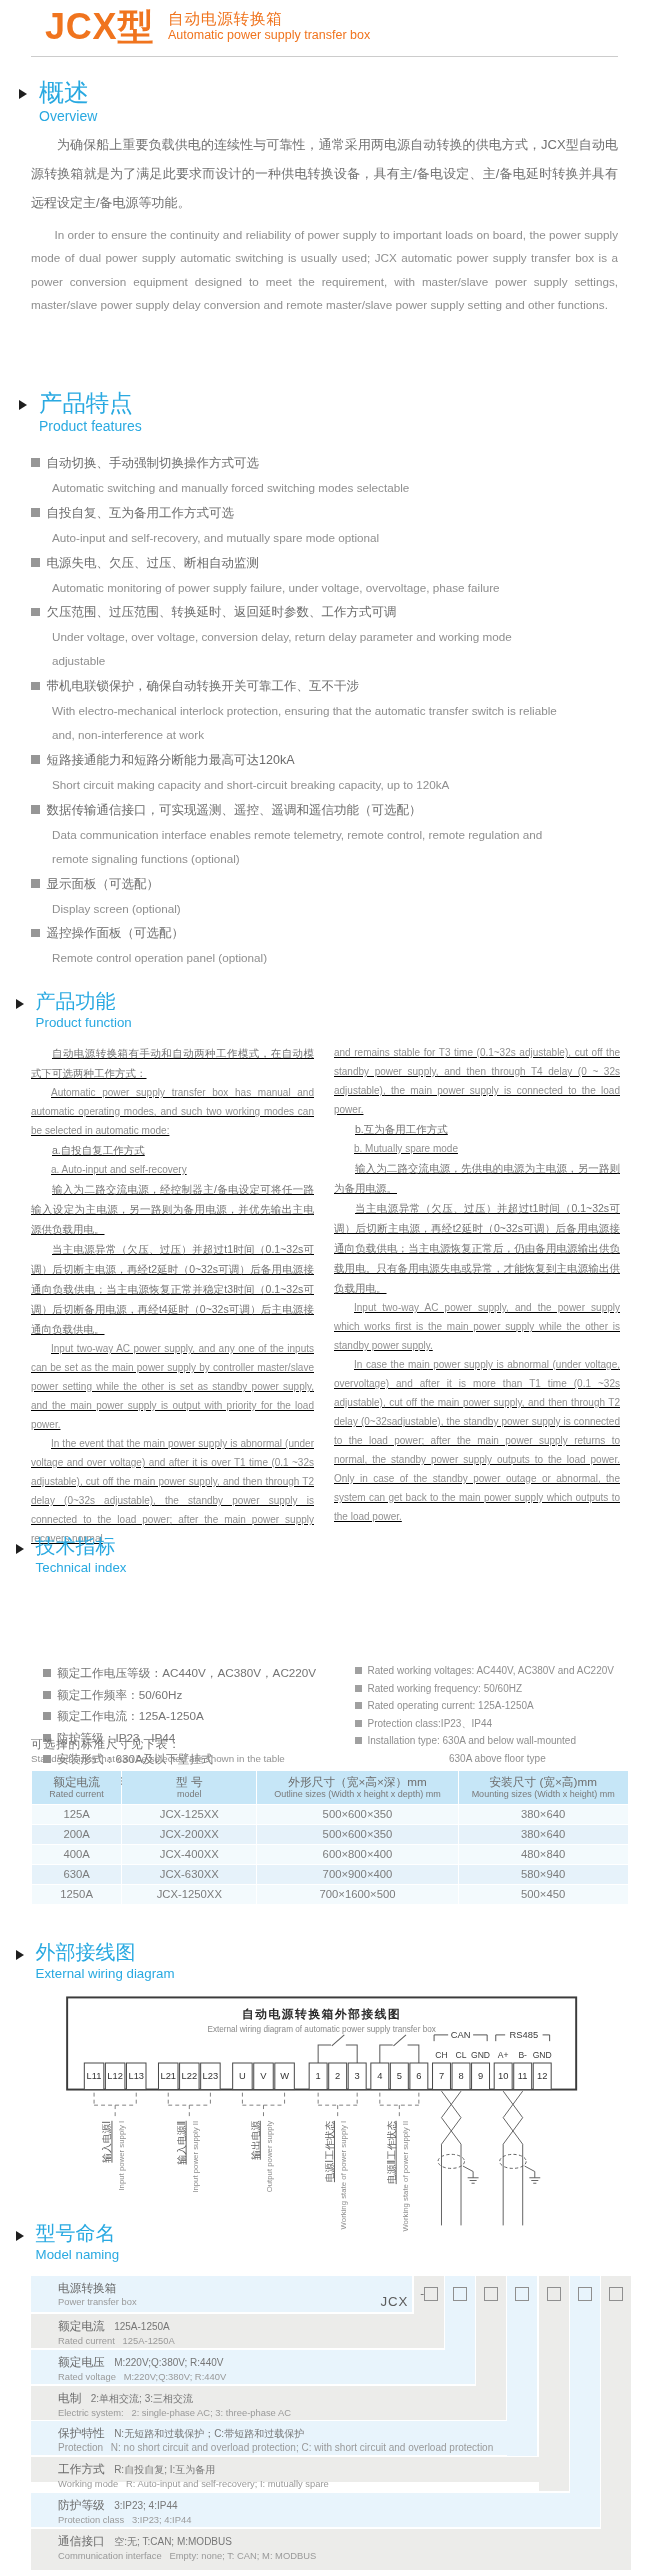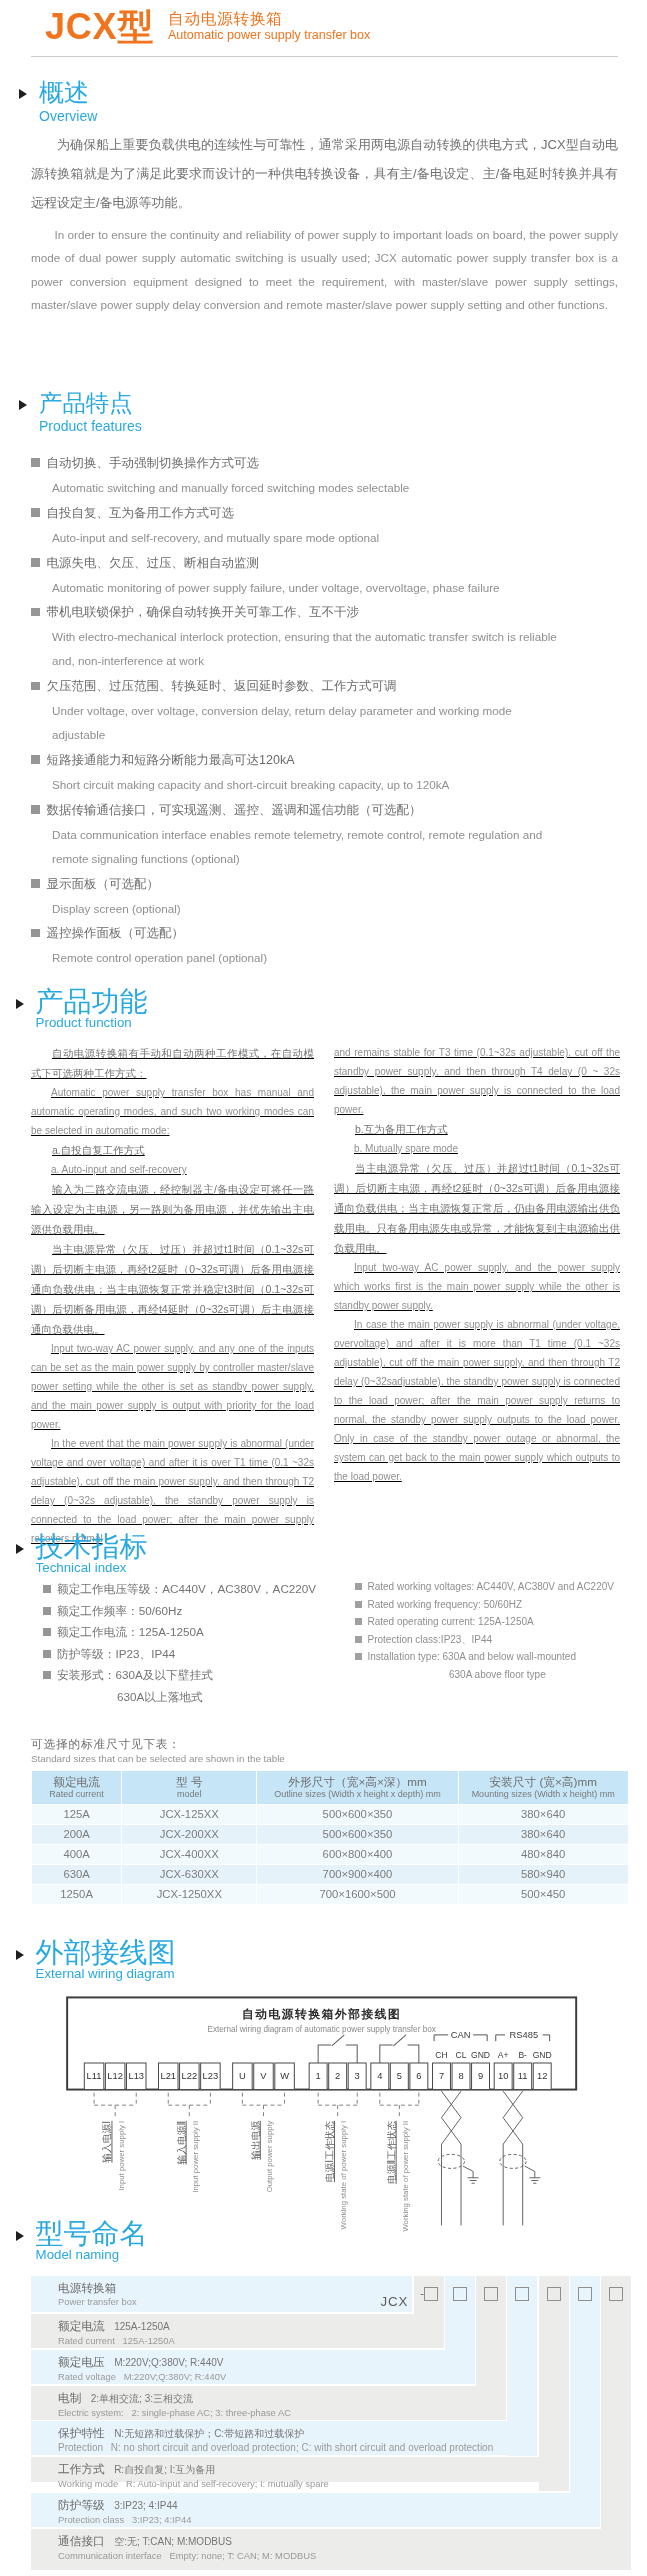--- a/index.html
+++ b/index.html
@@ -16,21 +16,21 @@
 
   
   .sec{position:absolute;padding-left:20px;}
   .tri{position:absolute;left:0;top:7px;width:0;height:0;
        border-top:5.5px solid transparent;border-bottom:5.5px solid transparent;
        border-left:8.6px solid #1f1f1f;}
   .sec-cn{color:#29a9e1;}
   .sec-en{color:#29a9e1;margin-top:1.6px;}
   .f32{font-size:25px;line-height:28px;}
   .f30{font-size:23.4px;line-height:26.5px;}
-  .f26{font-size:28px;line-height:23.4px;}
+  .f26{font-size:20px;line-height:23.4px;}
   .e18{font-size:14px;line-height:17px;}
   .e17{font-size:13.3px;line-height:15.6px;}
 
   
   .ov-cn{position:absolute;top:130px;left:31px;width:587px;margin:0;
          font-size:13px;line-height:29px;color:#717171;text-align:justify;text-indent:2em;}
   .ov-en{position:absolute;top:223px;left:31px;width:587px;margin:0;
          font-size:11.7px;line-height:23.4px;color:#8f8f8f;text-align:justify;text-indent:2em;}
 
   
@@ -42,21 +42,21 @@
 
   
   .fn-col{position:absolute;top:1043px;text-decoration:underline;}
   .fn-left{left:31px;width:283px;}
   .fn-right{left:334px;width:286px;}
   .fn-cn{margin:0;font-size:10.5px;line-height:20px;color:#747474;text-align:justify;text-indent:2em;}
   .fn-en{margin:0;font-size:10px;line-height:19px;color:#909090;text-align:justify;text-indent:2em;}
   .noind{text-indent:0;}
 
   
-  .tech-col{position:absolute;top:1578px;}
+  .tech-col{position:absolute;top:1662px;}
   .tech-cn-col{left:43px;width:308px;}
   .tech-en-col{left:355px;width:269px;}
   .tcn{font-size:11.7px;line-height:21.5px;color:#747474;white-space:nowrap;}
   .tcn .sq{width:7.8px;height:7.8px;margin-right:6.2px;}
   .ten{font-size:10px;line-height:17.6px;color:#8f8f8f;white-space:nowrap;}
   .ten .sq{width:7px;height:7px;background:#a0a0a0;margin-right:5.5px;}
   .tcn.cont{padding-left:74px;}
   .ten.cont{padding-left:94px;}
 
   .note{position:absolute;top:1735px;left:31px;}
@@ -125,26 +125,26 @@
     </div>
     <div class="feat">
       <div class="feat-cn"><span class="sq"></span><span>自投自复、互为备用工作方式可选</span></div>
       <div class="feat-en">Auto-input and self-recovery, and mutually spare mode optional</div>
     </div>
     <div class="feat">
       <div class="feat-cn"><span class="sq"></span><span>电源失电、欠压、过压、断相自动监测</span></div>
       <div class="feat-en">Automatic monitoring of power supply failure, under voltage, overvoltage, phase failure</div>
     </div>
     <div class="feat">
+      <div class="feat-cn"><span class="sq"></span><span>欠压范围、过压范围、转换延时、返回延时参数、工作方式可调</span></div>
+      <div class="feat-en">Under voltage, over voltage, conversion delay, return delay parameter and working mode adjustable</div>
+    </div>
+    <div class="feat">
       <div class="feat-cn"><span class="sq"></span><span>带机电联锁保护，确保自动转换开关可靠工作、互不干涉</span></div>
       <div class="feat-en">With electro-mechanical interlock protection, ensuring that the automatic transfer switch is reliable and, non-interference at work</div>
-    </div>
-    <div class="feat">
-      <div class="feat-cn"><span class="sq"></span><span>欠压范围、过压范围、转换延时、返回延时参数、工作方式可调</span></div>
-      <div class="feat-en">Under voltage, over voltage, conversion delay, return delay parameter and working mode adjustable</div>
     </div>
     <div class="feat">
       <div class="feat-cn"><span class="sq"></span><span>短路接通能力和短路分断能力最高可达120kA</span></div>
       <div class="feat-en">Short circuit making capacity and short-circuit breaking capacity, up to 120kA</div>
     </div>
     <div class="feat">
       <div class="feat-cn"><span class="sq"></span><span>数据传输通信接口，可实现遥测、遥控、遥调和遥信功能（可选配）</span></div>
       <div class="feat-en">Data communication interface enables remote telemetry, remote control, remote regulation and remote signaling functions (optional)</div>
     </div>
     <div class="feat">
@@ -170,20 +170,21 @@
     <p class="fn-en">a. Auto-input and self-recovery</p>
     <p class="fn-cn">输入为二路交流电源，经控制器主/备电设定可将任一路输入设定为主电源，另一路则为备用电源，并优先输出主电源供负载用电。</p>
     <p class="fn-cn">当主电源异常（欠压、过压）并超过t1时间（0.1~32s可调）后切断主电源，再经t2延时（0~32s可调）后备用电源接通向负载供电；当主电源恢复正常并稳定t3时间（0.1~32s可调）后切断备用电源，再经t4延时（0~32s可调）后主电源接通向负载供电。</p>
     <p class="fn-en">Input two-way AC power supply, and any one of the inputs can be set as the main power supply by controller master/slave power setting while the other is set as standby power supply, and the main power supply is output with priority for the load power.</p>
     <p class="fn-en">In the event that the main power supply is abnormal (under voltage and over voltage) and after it is over T1 time (0.1 ~32s adjustable), cut off the main power supply, and then through T2 delay (0~32s adjustable), the standby power supply is connected to the load power; after the main power supply recovers normal</p>
   </div>
   <div class="fn-col fn-right">
     <p class="fn-en noind">and remains stable for T3 time (0.1~32s adjustable), cut off the standby power supply, and then through T4 delay (0 ~ 32s adjustable), the main power supply is connected to the load power.</p>
     <p class="fn-cn">b.互为备用工作方式</p>
     <p class="fn-en">b. Mutually spare mode</p>
+    <p class="fn-cn">输入为二路交流电源，先供电的电源为主电源，另一路则为备用电源。</p>
     <p class="fn-cn">当主电源异常（欠压、过压）并超过t1时间（0.1~32s可调）后切断主电源，再经t2延时（0~32s可调）后备用电源接通向负载供电；当主电源恢复正常后，仍由备用电源输出供负载用电。只有备用电源失电或异常，才能恢复到主电源输出供负载用电。</p>
     <p class="fn-en">Input two-way AC power supply, and the power supply which works first is the main power supply while the other is standby power supply.</p>
     <p class="fn-en">In case the main power supply is abnormal (under voltage, overvoltage) and after it is more than T1 time (0.1 ~32s adjustable), cut off the main power supply, and then through T2 delay (0~32sadjustable), the standby power supply is connected to the load power; after the main power supply returns to normal, the standby power supply outputs to the load power. Only in case of the standby power outage or abnormal, the system can get back to the main power supply which outputs to the load power.</p>
   </div>
 
   <div class="sec" style="left:15.6px;top:1535px;">
     <span class="tri" style="top:8.6px;"></span>
     <div class="sec-cn f26">技术指标</div>
     <div class="sec-en e17">Technical index</div>
   </div>

